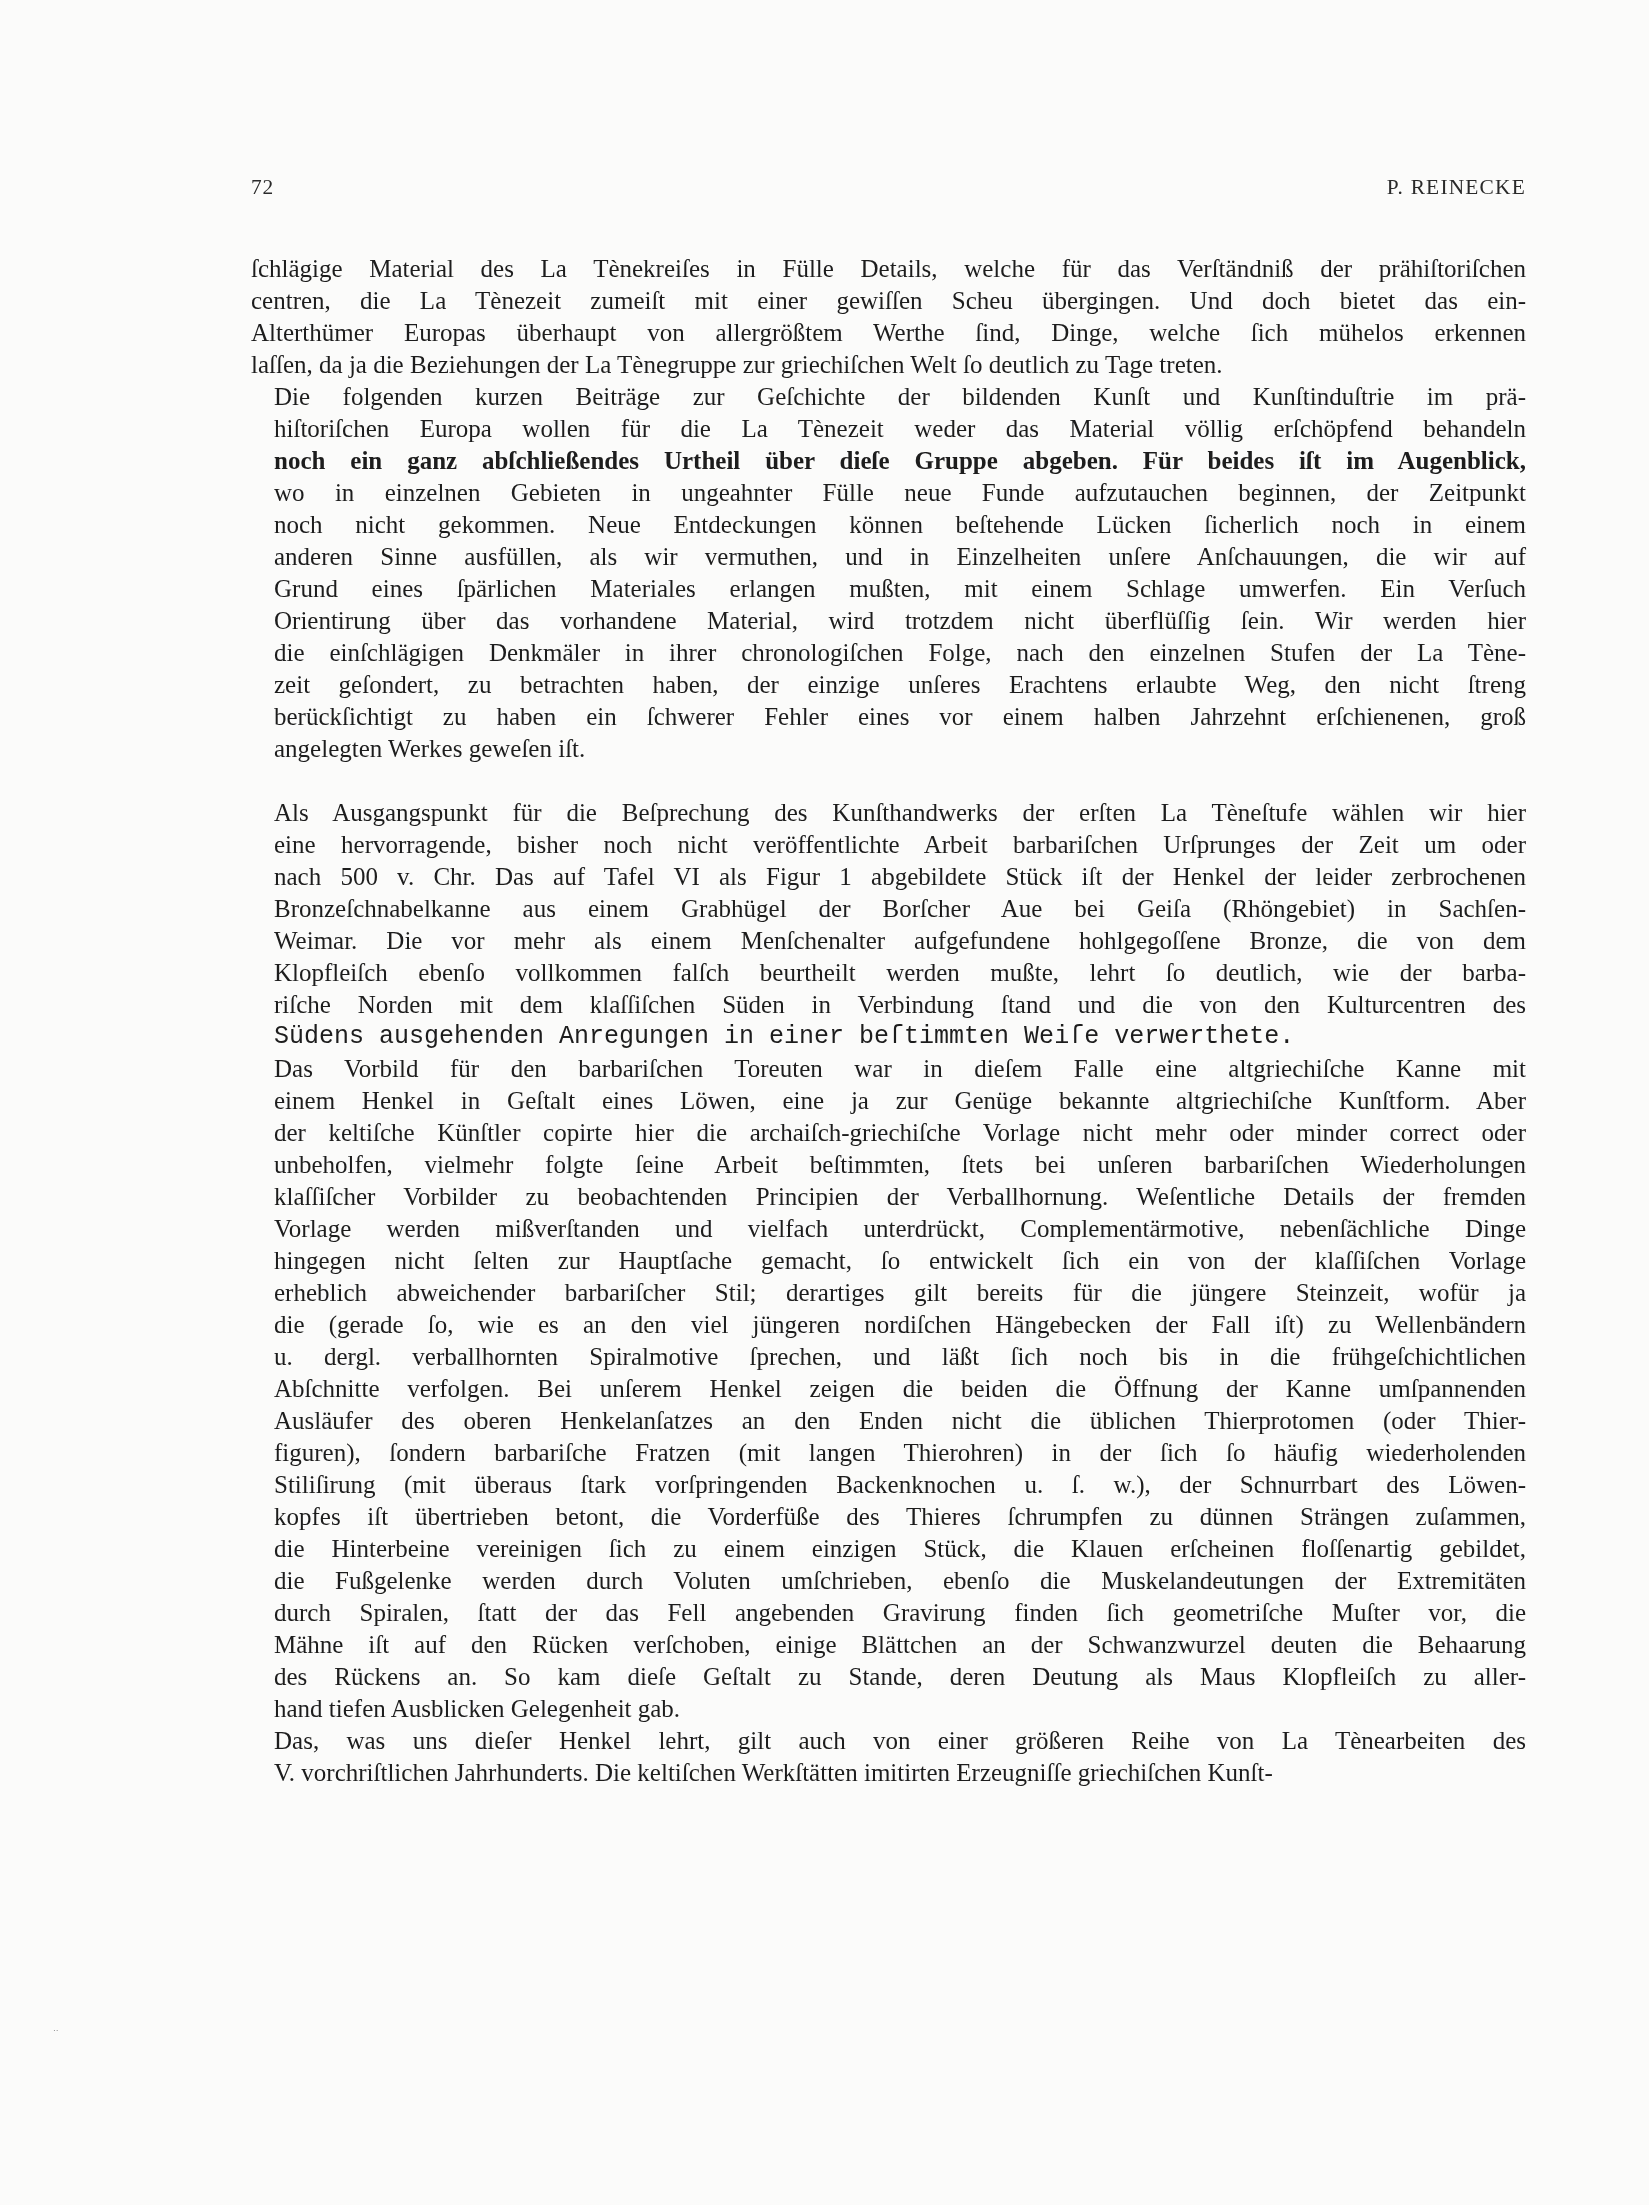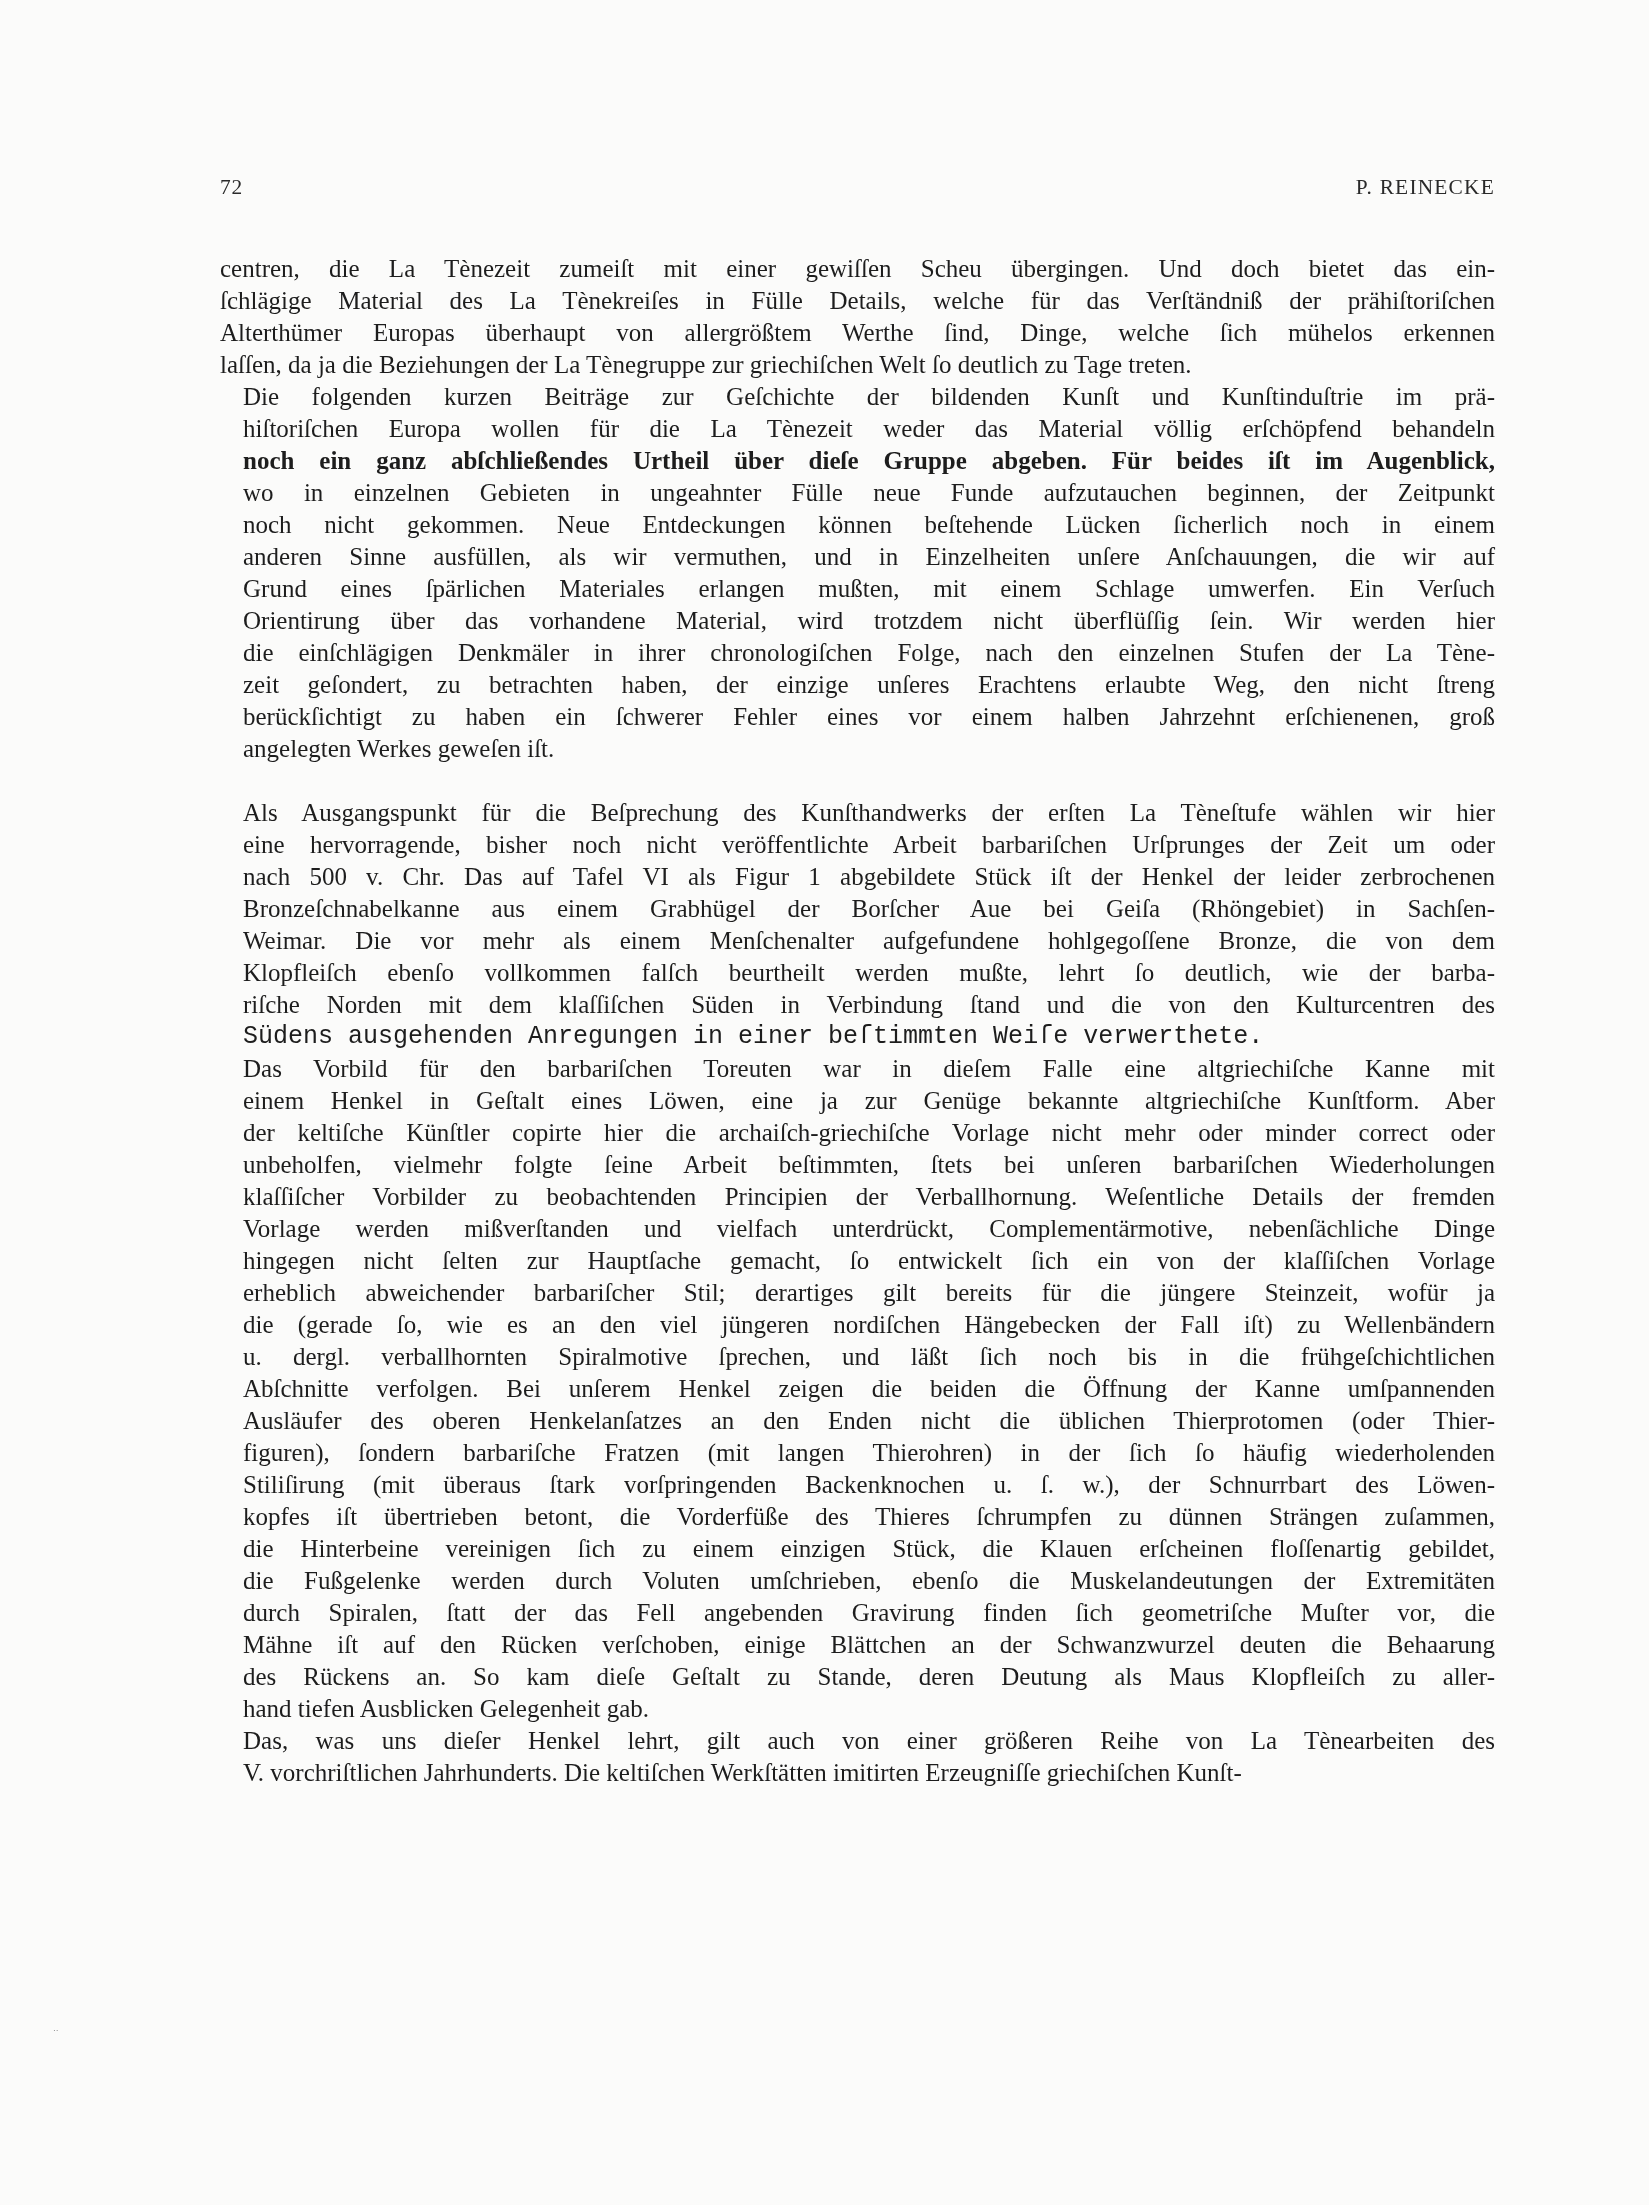--- a/index.html
+++ b/index.html
@@ -10,21 +10,21 @@
     body {
       width: 1649px;
       height: 2205px;
       position: relative;
       overflow: hidden;
       font-family: "Liberation Serif", "DejaVu Serif", serif;
       color: #1d1d1d;
     }
     .page {
       position: absolute;
-      left: 220px;
+      left: 251px;
       top: 175px;
       width: 1275px;
     }
     .running-head {
       display: flex;
       justify-content: space-between;
       align-items: baseline;
       font-size: 21.4px;
       letter-spacing: 0.8px;
       color: #2a2a2a;
@@ -75,22 +75,22 @@
 <body>
 
 <div class="page">
   <div class="running-head">
     <span>72</span>
     <span class="author">P. REINECKE</span>
   </div>
 
   <div class="body-text" id="body-text">
       <p class="para">
+        <span class="line" style="display: block;">ſchlägige Material des La Tènekreiſes in Fülle Details, welche für das Verſtändniß der prähiſtoriſchen</span>
         <span class="line" style="display: block;">centren, die La Tènezeit zumeiſt mit einer gewiſſen Scheu übergingen.  Und doch bietet das ein-</span>
-        <span class="line" style="display: block;">ſchlägige Material des La Tènekreiſes in Fülle Details, welche für das Verſtändniß der prähiſtoriſchen</span>
         <span class="line" style="display: block;">Alterthümer Europas überhaupt von allergrößtem Werthe ſind, Dinge, welche ſich mühelos erkennen</span>
         <span class="line last" style="display: block;">laſſen, da ja die Beziehungen der La Tènegruppe zur griechiſchen Welt ſo deutlich zu Tage treten.</span>
       </p>
       <p class="para indent">
         <span class="line" style="text-indent: 23px; display: block;">Die folgenden kurzen Beiträge zur Geſchichte der bildenden Kunſt und Kunſtinduſtrie im prä-</span>
         <span class="line" style="display: block;">hiſtoriſchen Europa wollen für die La Tènezeit weder das Material völlig erſchöpfend behandeln</span>
         <span class="line" style="display: block; font-weight: bold;">noch ein ganz abſchließendes Urtheil über dieſe Gruppe abgeben.  Für beides iſt im Augenblick,</span>
         <span class="line" style="display: block;">wo in einzelnen Gebieten in ungeahnter Fülle neue Funde aufzutauchen beginnen, der Zeitpunkt</span>
         <span class="line" style="display: block;">noch nicht gekommen.  Neue Entdeckungen können beſtehende Lücken ſicherlich noch in einem</span>
         <span class="line" style="display: block;">anderen Sinne ausfüllen, als wir vermuthen, und in Einzelheiten unſere Anſchauungen, die wir auf</span>

